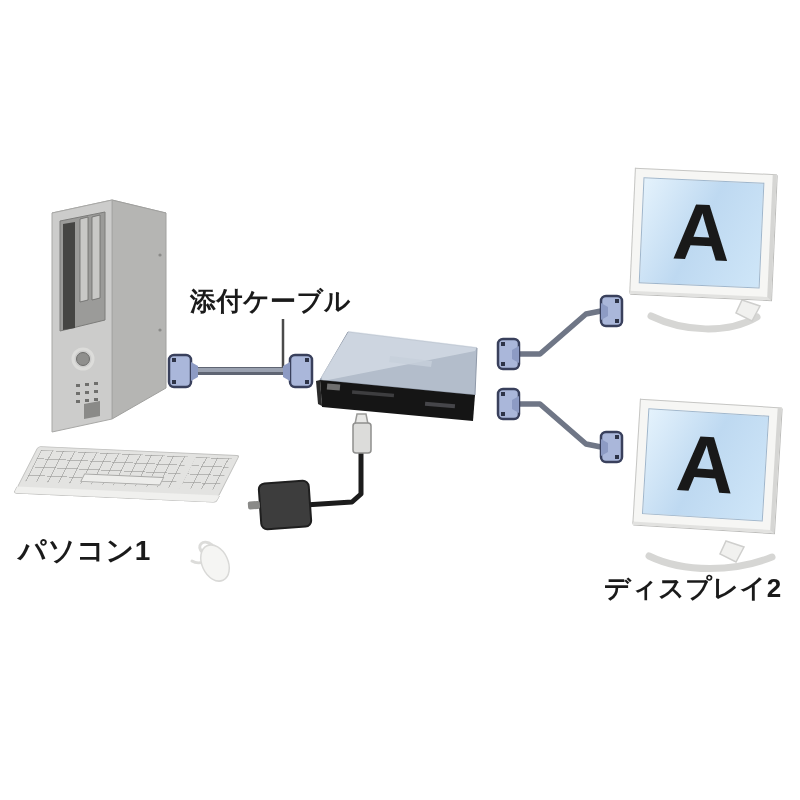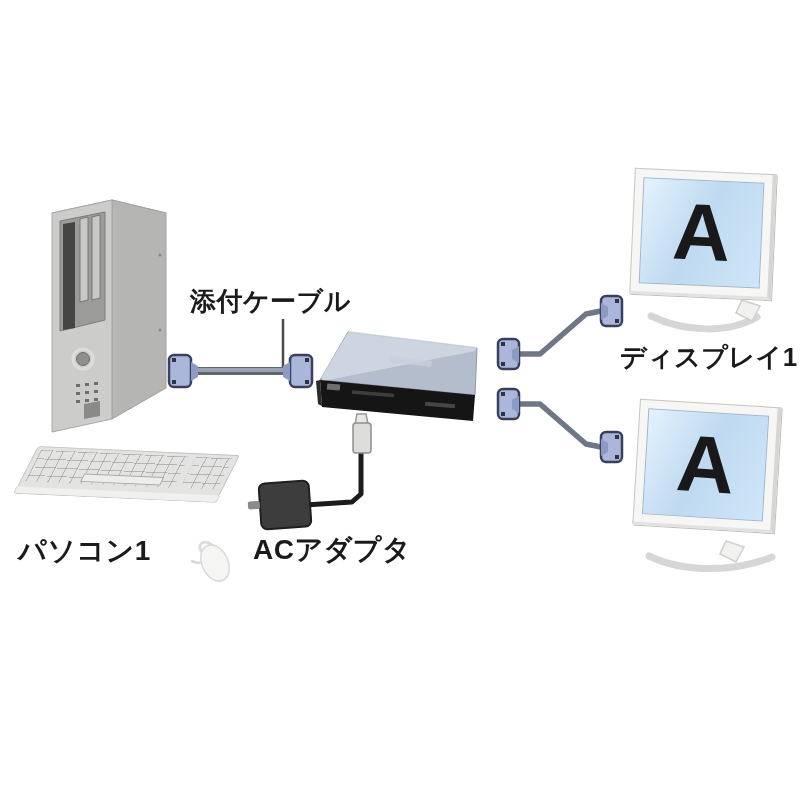--- a/index.html
+++ b/index.html
@@ -194,16 +194,15 @@
     </div>
   </div>
   <div class="monitor" id="display2">
     <div class="screen">
       <span>A</span>
     </div>
   </div>
 
   <div class="label" id="lbl-cable">添付ケーブル</div>
   <div class="label" id="lbl-pc">パソコン1</div>
-  <div class="label" id="lbl-ac">ACアダプタ</div>
-  <div class="label" id="lbl-d1">ディスプレイ1</div>
+  <div class="label" id="lbl-d2">ディスプレイ2</div>
 
 </div>
 
 </body></html>

